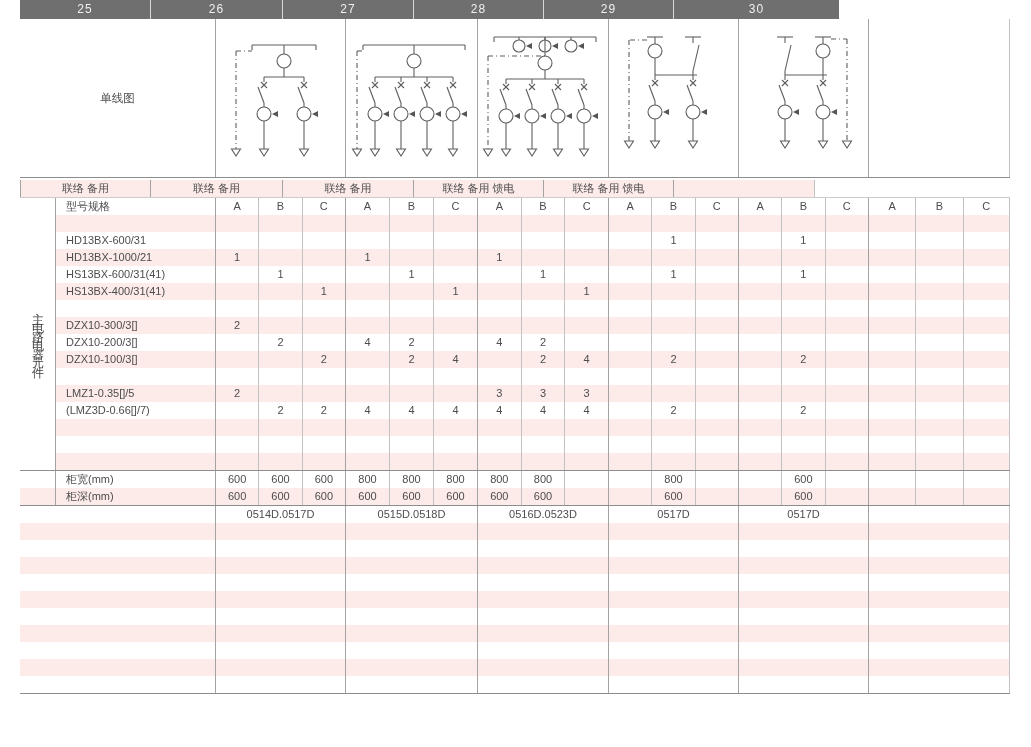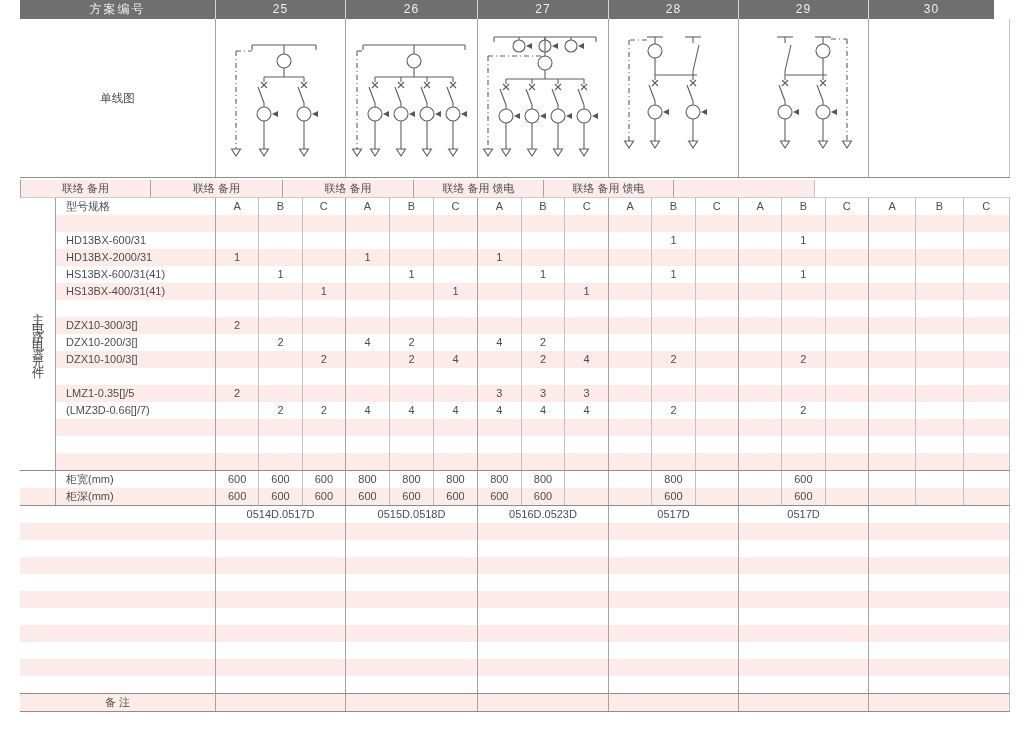--- a/index.html
+++ b/index.html
@@ -32,27 +32,26 @@
   .drawLabel{position:absolute;left:0;top:0;width:195px;height:100%;
       display:flex;align-items:center;justify-content:center;font-size:11.5px;color:#4d4d4d;}
   svg{display:block;margin:4px auto 0 auto;}
 </style>
 </head>
 <body>
 
 <div class="page">
   <div id="table" class="table">
       <div class="row hdr">
-        <div class="c " style="width: 195px;">方案编号</div>
         <div class="c " style="width: 130px; letter-spacing: 1px;">25</div>
         <div class="c " style="width: 132px; letter-spacing: 1px;">26</div>
         <div class="c " style="width: 131px; letter-spacing: 1px;">27</div>
         <div class="c " style="width: 130px; letter-spacing: 1px;">28</div>
         <div class="c " style="width: 130px; letter-spacing: 1px;">29</div>
-        <div class="c " style="width: 126px; letter-spacing: 1px;">30</div>
+        <div class="c " style="width: 166px; letter-spacing: 1px;">30</div>
       </div>
       <div class="row secline">
         <div class="c diagcell white" style="width: 195px; font-size: 11.5px;">单线图</div>
         <div class="c diagcell white bl" style="width: 130px;">
           <svg viewBox="0 0 130 150" width="130" height="150">
             <g stroke="#5f5f5f" stroke-width="1.1" fill="none">
               <line x1="36" y1="22" x2="100" y2="22"></line>
               <line x1="36" y1="22" x2="36" y2="27"></line>
               <line x1="100" y1="22" x2="100" y2="27"></line>
               <line x1="68" y1="22" x2="68" y2="31"></line>
@@ -345,21 +344,21 @@
           <div class="c white bls" style="width: 43.3333px;"></div>
           <div class="c white bl" style="width: 43.3333px;"></div>
           <div class="c white bls" style="width: 43.3333px;">1</div>
           <div class="c white bls" style="width: 43.3333px;"></div>
           <div class="c white bl" style="width: 47.3333px;"></div>
           <div class="c white bls" style="width: 47.3333px;"></div>
           <div class="c white bls brd" style="width: 47.3333px;"></div>
         </div>
         <div class="row">
           <div class="c pink" style="width: 35px;"></div>
-          <div class="c pink bl lab" style="width: 160px;">HD13BX-2000/31</div>
+          <div class="c pink bl lab" style="width: 160px;">HD13BX-1000/21</div>
           <div class="c pink bl" style="width: 43.3333px;">1</div>
           <div class="c pink bls" style="width: 43.3333px;"></div>
           <div class="c pink bls" style="width: 43.3333px;"></div>
           <div class="c pink bl" style="width: 44px;">1</div>
           <div class="c pink bls" style="width: 44px;"></div>
           <div class="c pink bls" style="width: 44px;"></div>
           <div class="c pink bl" style="width: 43.6667px;">1</div>
           <div class="c pink bls" style="width: 43.6667px;"></div>
           <div class="c pink bls" style="width: 43.6667px;"></div>
           <div class="c pink bl" style="width: 43.3333px;"></div>
@@ -776,23 +775,14 @@
         <div class="row">
           <div class="c white" style="width: 195px;"></div>
           <div class="c white bl" style="width: 130px;"></div>
           <div class="c white bl" style="width: 132px;"></div>
           <div class="c white bl" style="width: 131px;"></div>
           <div class="c white bl" style="width: 130px;"></div>
           <div class="c white bl" style="width: 130px;"></div>
           <div class="c white bl brd" style="width: 142px;"></div>
         </div>
       </div>
-      <div class="row secline">
-        <div class="c pink" style="width: 195px;">备 注</div>
-        <div class="c pink bl" style="width: 130px;"></div>
-        <div class="c pink bl" style="width: 132px;"></div>
-        <div class="c pink bl" style="width: 131px;"></div>
-        <div class="c pink bl" style="width: 130px;"></div>
-        <div class="c pink bl" style="width: 130px;"></div>
-        <div class="c pink bl brd" style="width: 142px;"></div>
-      </div>
     </div>
 </div>
 
 </body></html>

